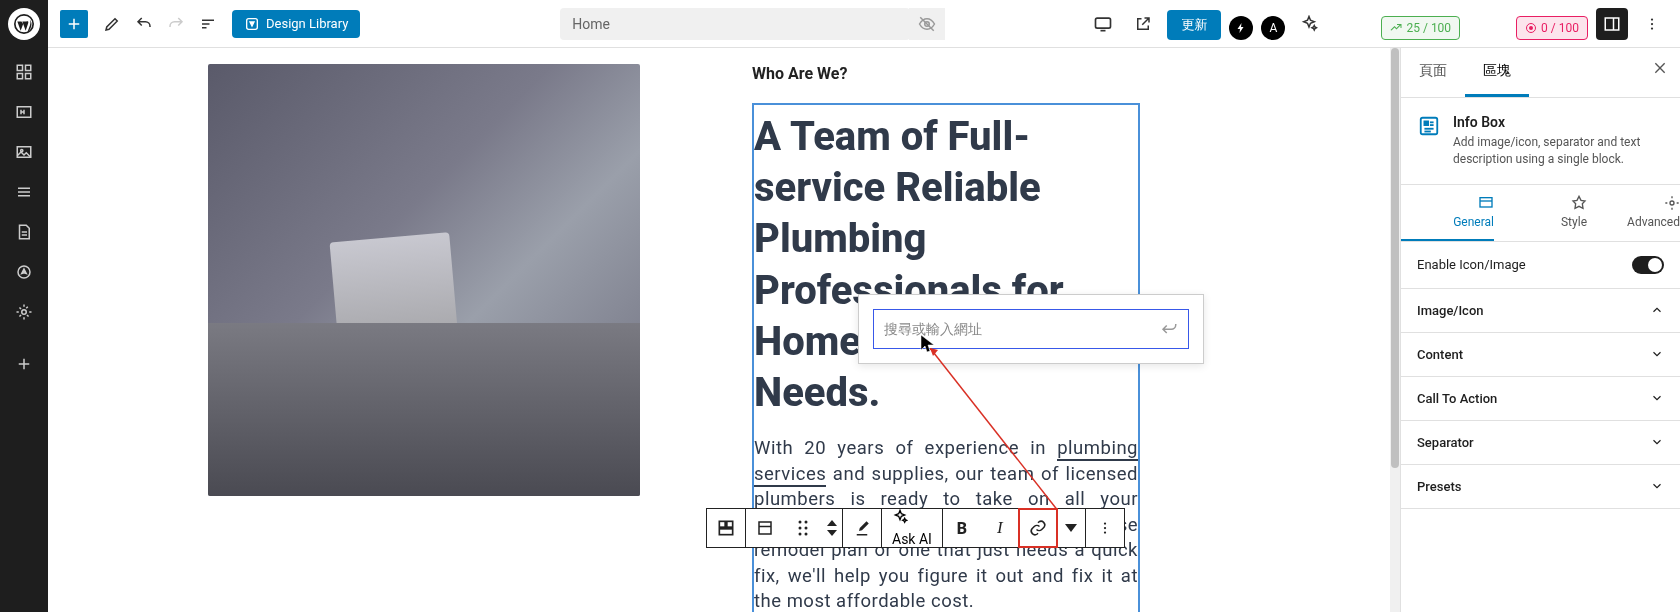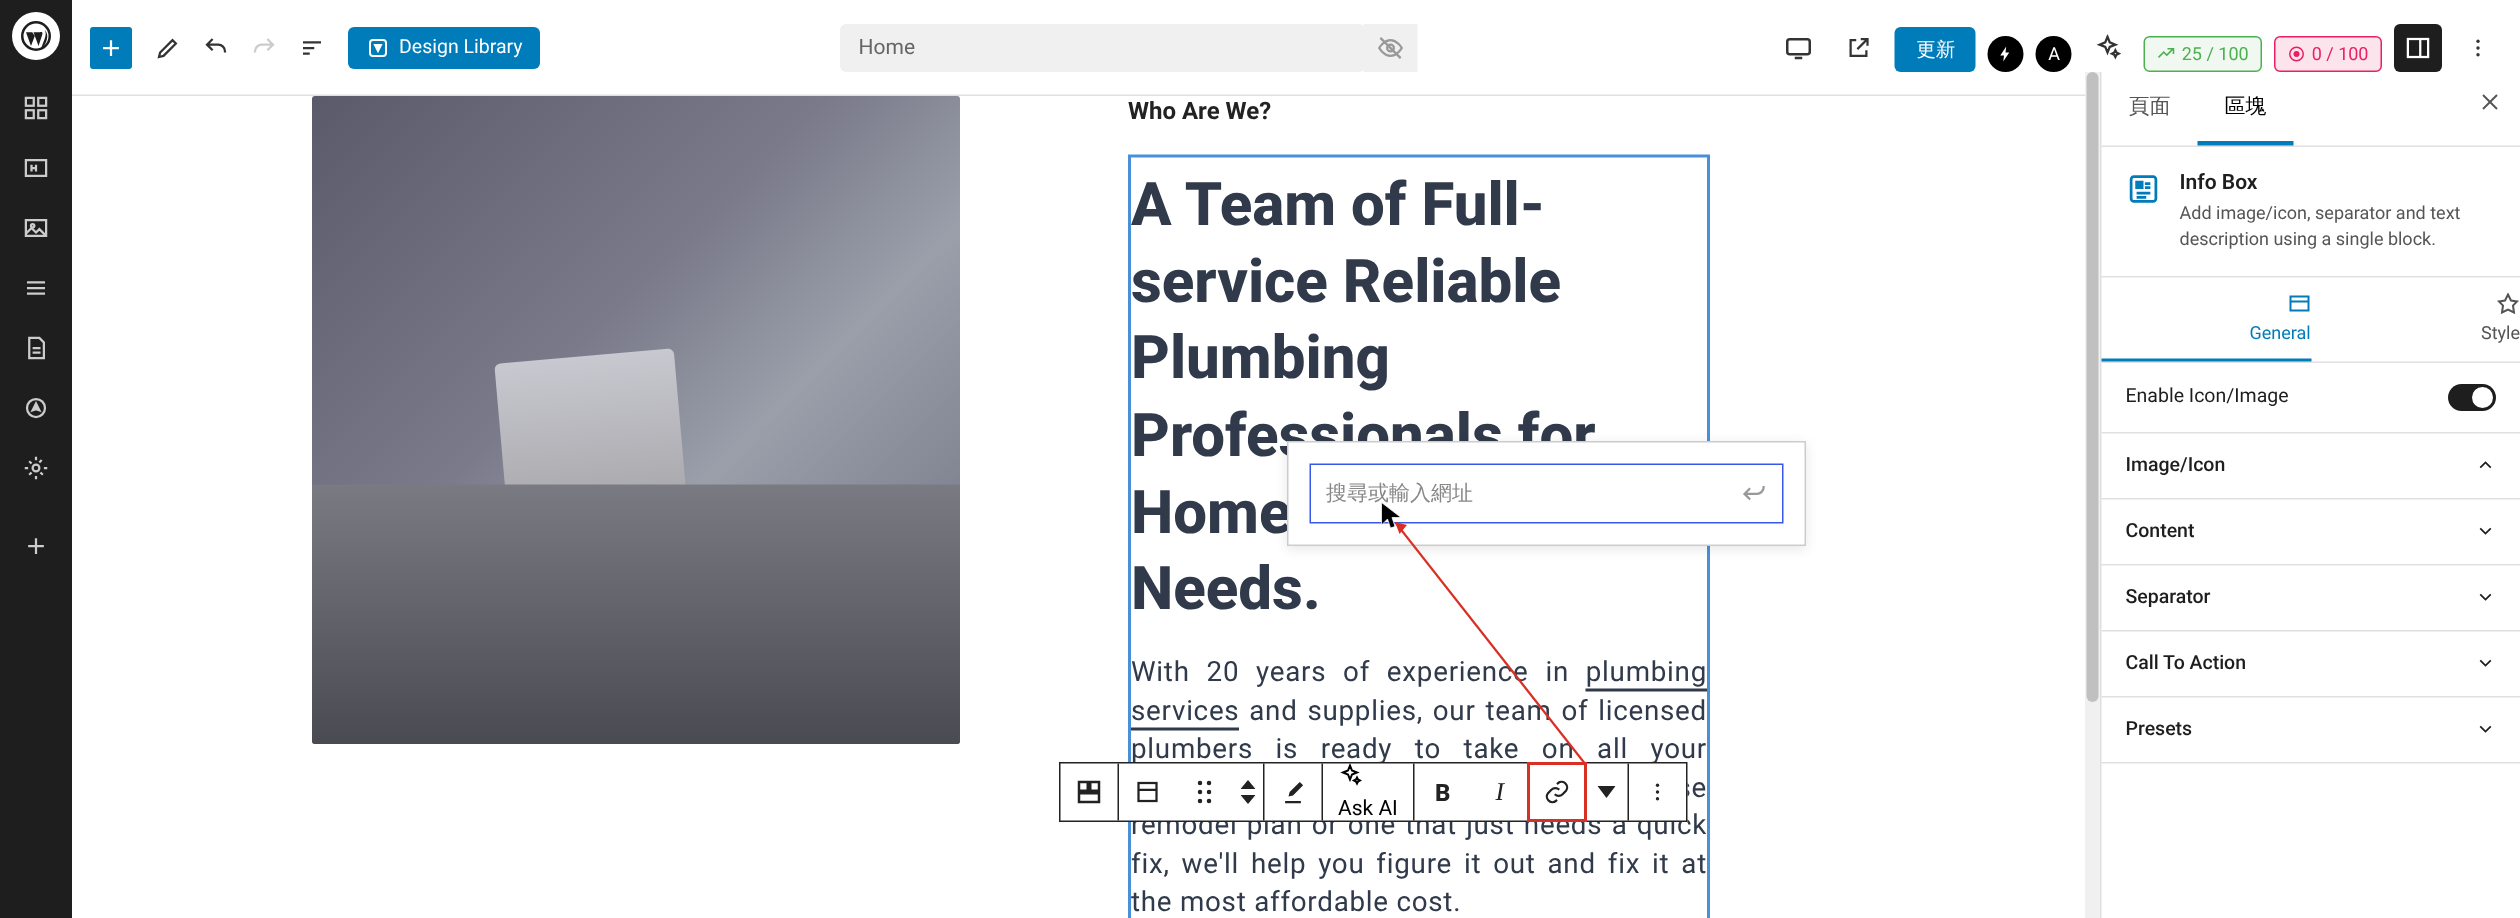--- a/index.html
+++ b/index.html
@@ -3,31 +3,31 @@
 <meta charset="utf-8">
 <style>
 * { margin: 0; padding: 0; box-sizing: border-box; font-family: -apple-system, BlinkMacSystemFont, "Segoe UI", Roboto, sans-serif; }
 body { width: 1680px; height: 612px; overflow: hidden; background: #fff; position: relative; }
 
 .left-rail { position: absolute; left: 0; top: 0; width: 48px; height: 612px; background: #1e1e1e; display: flex; flex-direction: column; align-items: center; padding-top: 8px; }
 .left-rail .wp-logo { width: 32px; height: 32px; background: #fff; border-radius: 50%; display: flex; align-items: center; justify-content: center; margin-bottom: 16px; }
 .left-rail .rail-icon { width: 32px; height: 32px; display: flex; align-items: center; justify-content: center; margin-bottom: 8px; color: #ccc; cursor: pointer; }
 .left-rail .rail-add { margin-top: 12px; }
 
-.top-bar { position: absolute; left: 48px; top: 0; right: 0; height: 64px; display: flex; align-items: center; padding: 0 12px; border-bottom: 1px solid #e0e0e0; }
+.top-bar { position: absolute; left: 48px; top: 0; right: 0; height: 48px; display: flex; align-items: center; padding: 0 12px; border-bottom: 1px solid #e0e0e0; }
 .top-bar .add-btn { width: 28px; height: 28px; background: #007cba; border-radius: 2px; display: flex; align-items: center; justify-content: center; color: #fff; margin-right: 8px; }
 .top-bar .tool-btn { width: 32px; height: 32px; display: flex; align-items: center; justify-content: center; color: #333; cursor: pointer; }
 .top-bar .design-lib { background: #007cba; color: #fff; padding: 6px 12px; border-radius: 4px; font-size: 13px; display: flex; align-items: center; margin-left: 8px; }
 .top-bar .design-lib svg { margin-right: 6px; }
 .top-bar .title-input { margin-left: 200px; width: 350px; height: 32px; background: #f0f0f0; border: none; border-radius: 4px; padding: 0 12px; font-size: 14px; color: #666; }
 .top-bar .vis-btn { width: 36px; height: 32px; background: #f0f0f0; display: flex; align-items: center; justify-content: center; color: #999; margin-left: -1px; }
 .top-bar .right-tools { margin-left: auto; display: flex; align-items: flex-end; gap: 8px; }
 .top-bar .update-btn { background: #007cba; color: #fff; padding: 6px 14px; border-radius: 4px; font-size: 13px; }
 .top-bar .circle-btn { width: 24px; height: 24px; border-radius: 50%; background: #000; display: flex; align-items: center; justify-content: center; color: #fff; font-size: 12px; }
-.top-bar .score-badge { border: 1px solid; border-radius: 4px; padding: 4px 8px; font-size: 12px; display: flex; align-items: center; gap: 4px; }
+.top-bar .score-badge { border: 1px solid; border-radius: 4px; padding: 4px 8px; font-size: 12px; display: flex; align-items: center; gap: 4px; margin-left: 48px; }
 .top-bar .score-green { border-color: #4caf50; color: #4caf50; background: #f1f8f1; }
 .top-bar .score-red { border-color: #e91e63; color: #e91e63; background: #fce4ec; }
 .top-bar .panel-toggle { width: 32px; height: 32px; background: #1e1e1e; border-radius: 4px; display: flex; align-items: center; justify-content: center; color: #fff; }
 
 .canvas { position: absolute; left: 48px; top: 48px; width: 1252px; height: 564px; overflow: hidden; }
 .content-row { display: flex; padding: 16px 160px 0; gap: 112px; }
 .img-col { width: 432px; height: 432px; background: linear-gradient(135deg, #5a5a6a 0%, #7a7a8a 40%, #9a9faa 60%, #6a6a7a 100%); border-radius: 2px; position: relative; overflow: hidden; }
 .img-col::before { content:''; position:absolute; top:40%; left:30%; width:120px; height:200px; background: linear-gradient(180deg, #c8c8d0, #888); border-radius: 4px; transform: rotate(-5deg); }
 .img-col::after { content:''; position:absolute; bottom:0; left:0; right:0; height:40%; background: linear-gradient(180deg, #7a7a82, #4a4a52); }
 .text-col { flex: 1; }
@@ -374,45 +374,52 @@
           <line x1="3" y1="9" x2="21" y2="9"></line>
         </svg>
         <span>General</span>
       </div>
     <div class="sub-tab">
         <svg width="16" height="16" viewBox="0 0 24 24" fill="none" stroke="currentColor" stroke-width="2">
           <path d="M12 2l3 6 6 1-4 4 1 7-6-3-6 3 1-7-4-4 6-1z"></path>
         </svg>
         <span>Style</span>
       </div>
+    <div class="sub-tab">
+        <svg width="16" height="16" viewBox="0 0 24 24" fill="none" stroke="currentColor" stroke-width="2">
+          <circle cx="12" cy="12" r="3"></circle>
+          <path d="M12 2v3m0 14v3m10-10h-3M5 12H2"></path>
+        </svg>
+        <span>Advanced</span>
+      </div>
   </div>
   <div class="panel" style="border-bottom:1px solid #e0e0e0">
     <span>Enable Icon/Image</span>
     <div class="toggle"></div>
   </div>
   <div class="panel">
     <span class="panel-title">Image/Icon</span>
     <svg width="14" height="14" viewBox="0 0 24 24" fill="none" stroke="currentColor" stroke-width="2">
         <path d="M6 15l6-6 6 6"></path>
       </svg>
   </div>
   <div class="panel">
       <span class="panel-title">Content</span>
       <svg width="14" height="14" viewBox="0 0 24 24" fill="none" stroke="currentColor" stroke-width="2">
         <path d="M6 9l6 6 6-6"></path>
       </svg>
     </div>
   <div class="panel">
-      <span class="panel-title">Separator</span>
+      <span class="panel-title">Call To Action</span>
       <svg width="14" height="14" viewBox="0 0 24 24" fill="none" stroke="currentColor" stroke-width="2">
         <path d="M6 9l6 6 6-6"></path>
       </svg>
     </div>
   <div class="panel">
-      <span class="panel-title">Call To Action</span>
+      <span class="panel-title">Separator</span>
       <svg width="14" height="14" viewBox="0 0 24 24" fill="none" stroke="currentColor" stroke-width="2">
         <path d="M6 9l6 6 6-6"></path>
       </svg>
     </div>
   <div class="panel">
       <span class="panel-title">Presets</span>
       <svg width="14" height="14" viewBox="0 0 24 24" fill="none" stroke="currentColor" stroke-width="2">
         <path d="M6 9l6 6 6-6"></path>
       </svg>
     </div>

